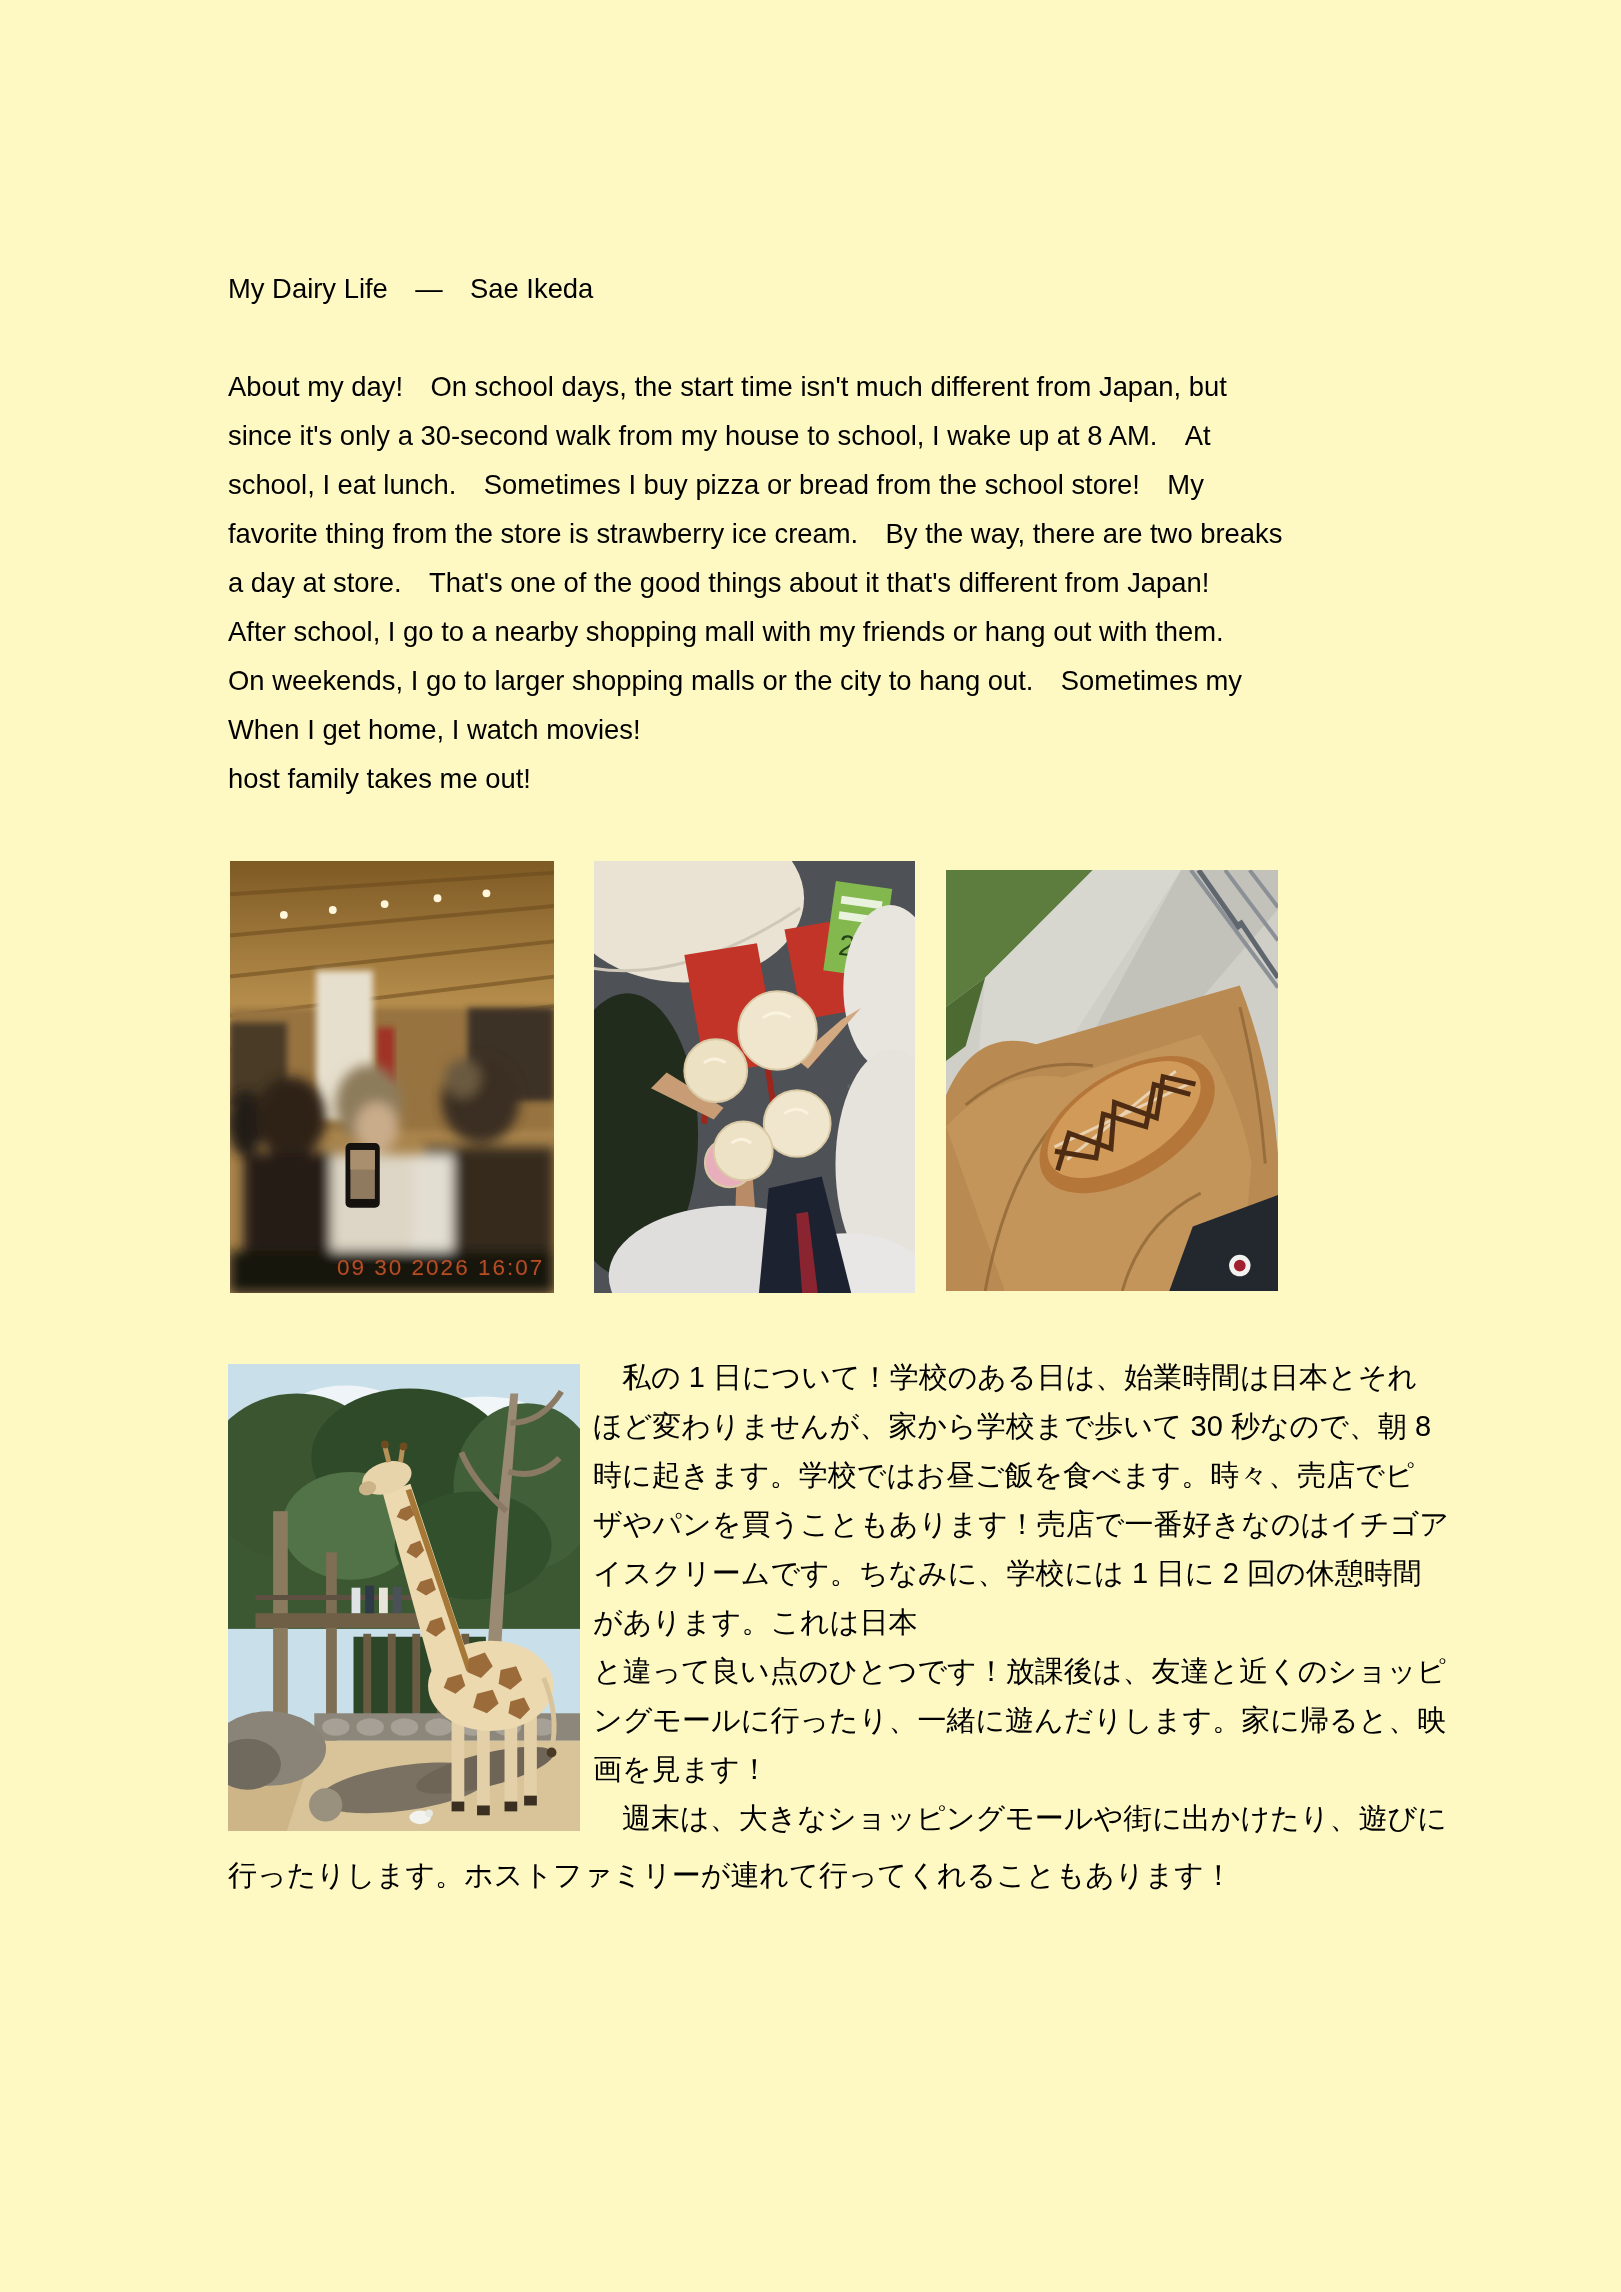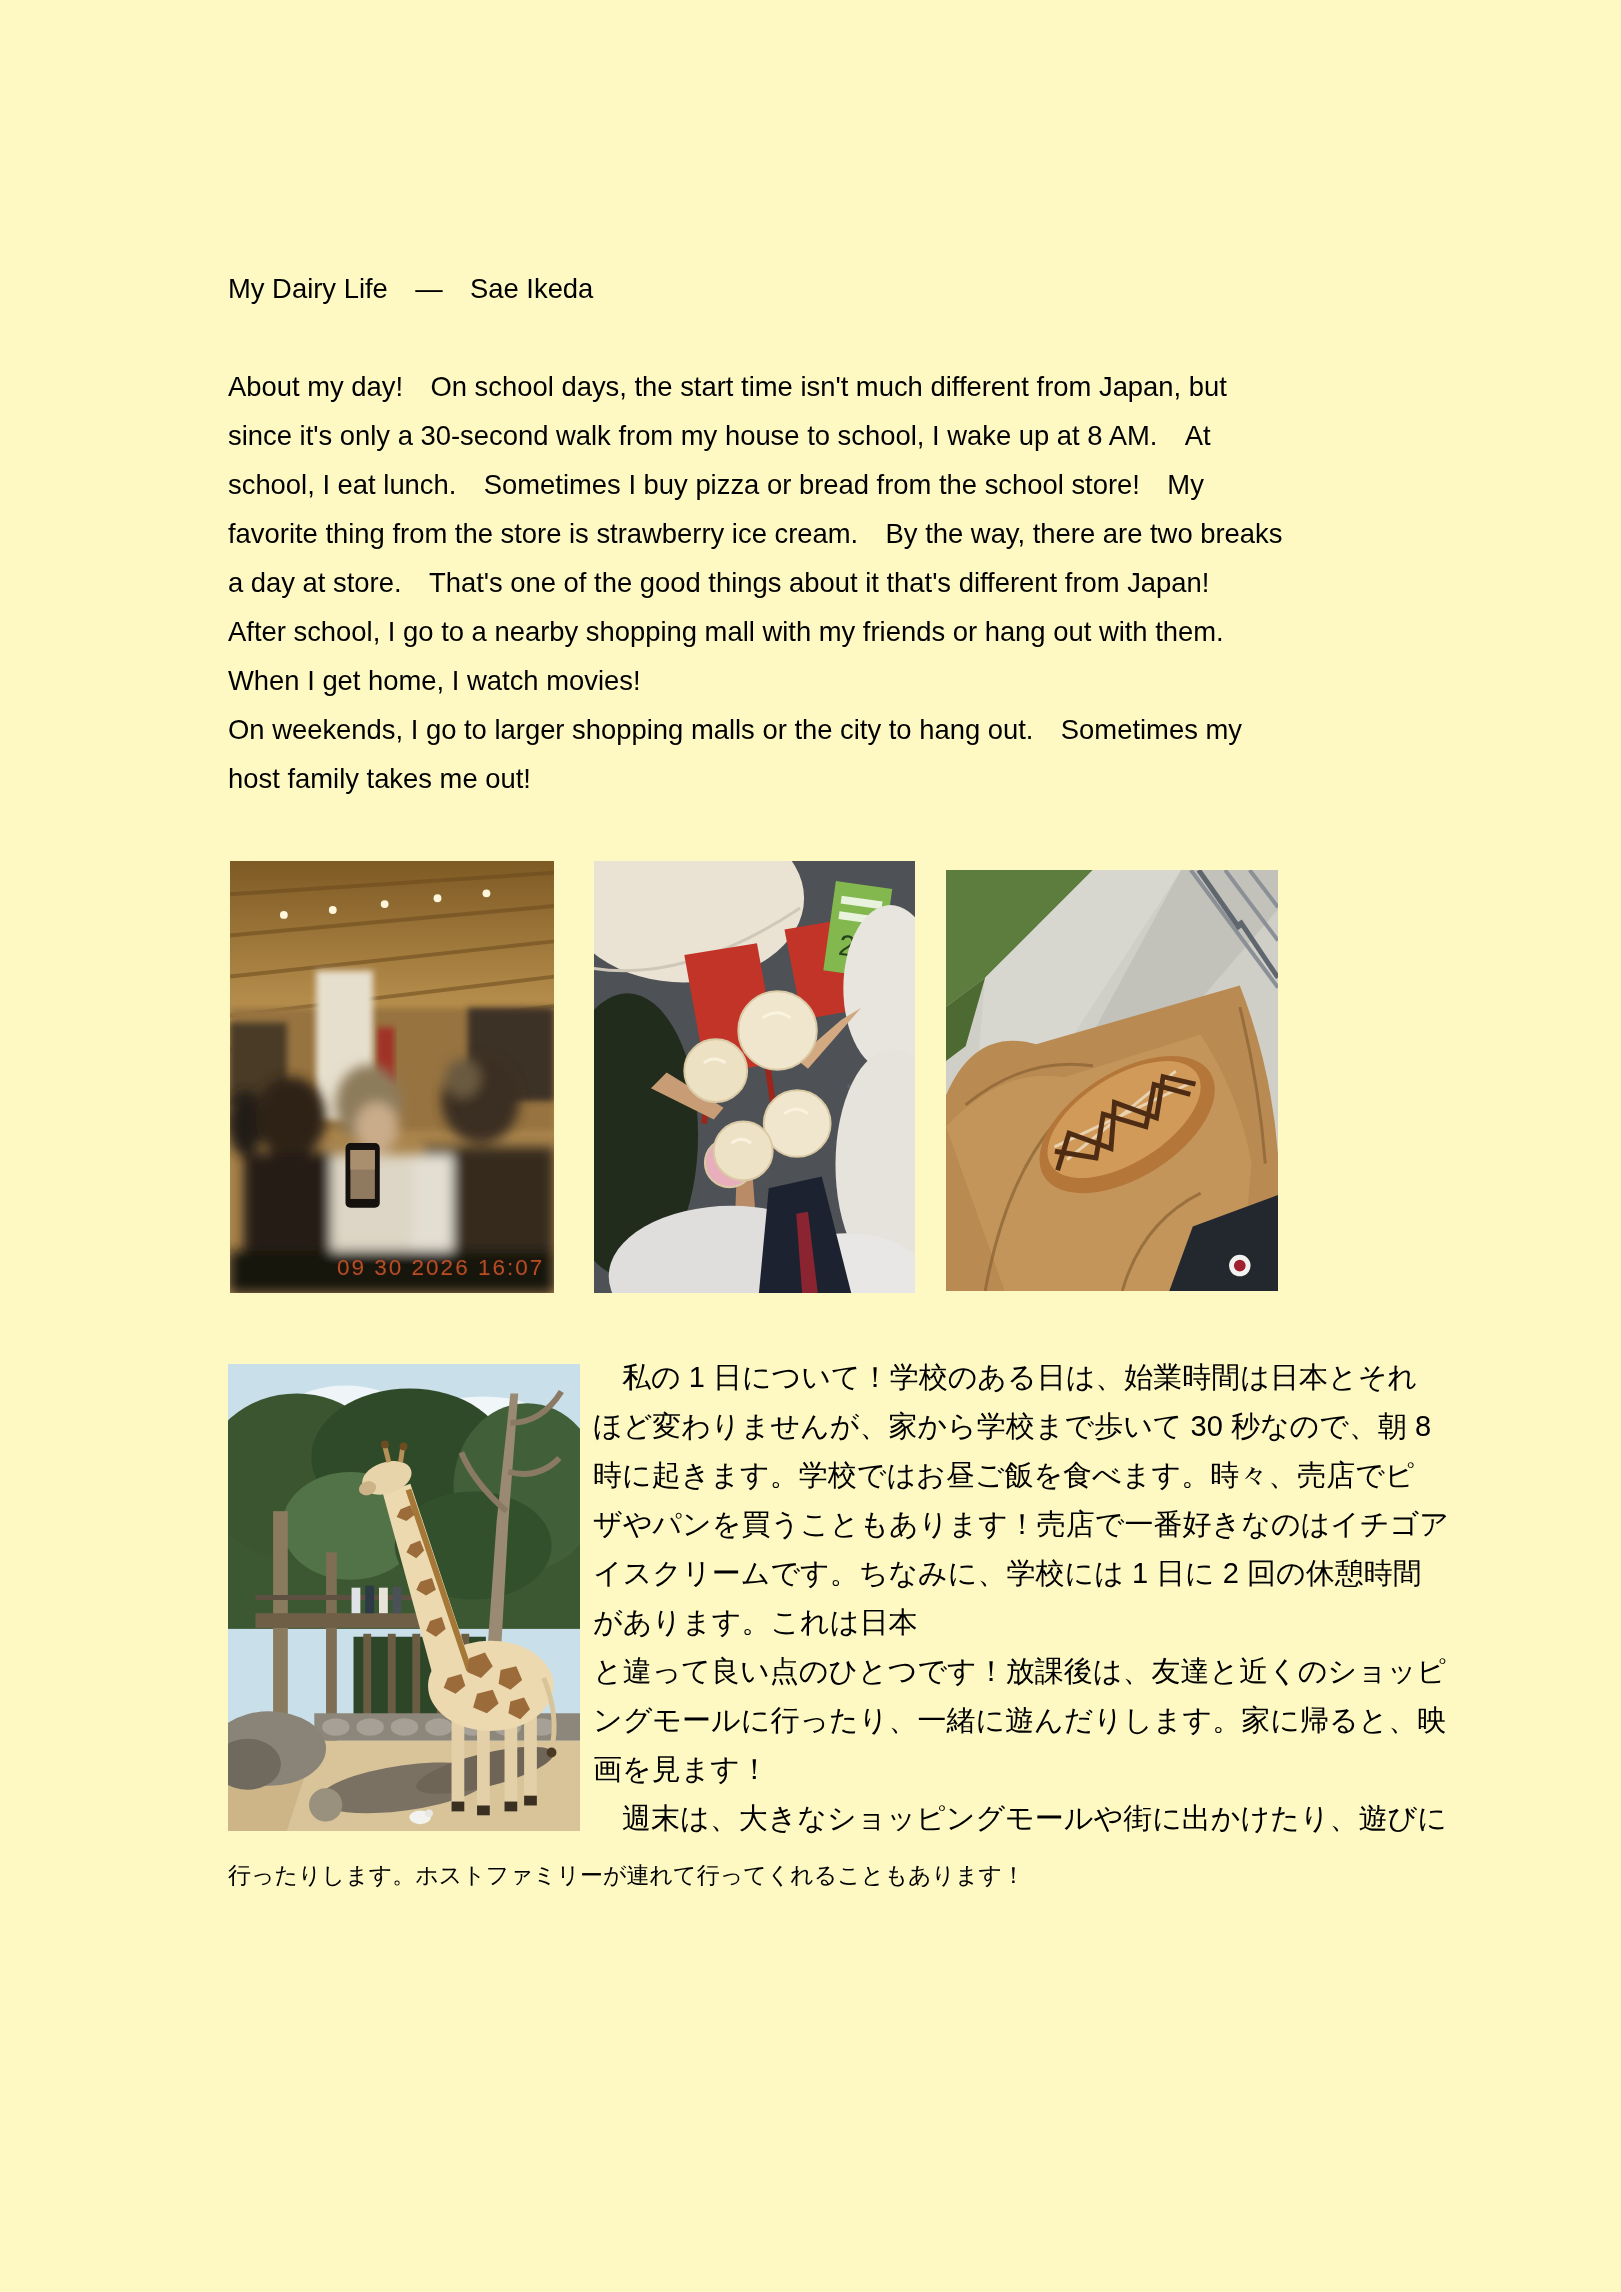--- a/index.html
+++ b/index.html
@@ -14,21 +14,21 @@
   .doc-title{
     position:absolute;left:228px;top:272px;
     font-size:27.4px;line-height:33px;white-space:pre;
   }
   .en-para{position:absolute;left:228px;top:362px;width:1196px;}
   .en-para .line{height:49px;line-height:49px;font-size:27.4px;white-space:pre;}
   .jp-col{position:absolute;left:593px;top:1353px;width:818px;}
   .jp-col .line{height:49px;line-height:49px;font-size:29px;white-space:pre;}
   .jp-last{
     position:absolute;left:228px;top:1851px;width:1274px;
-    height:49px;line-height:49px;font-size:23px;white-space:pre;
+    height:49px;line-height:49px;font-size:29px;white-space:pre;
   }
   .photo{position:absolute;overflow:hidden;}
   .photo svg{display:block;width:100%;height:100%;}
   #photo-1{left:230px;top:861px;width:324px;height:432px;}
   #photo-2{left:594px;top:861px;width:321px;height:432px;}
   #photo-3{left:946px;top:870px;width:332px;height:421px;}
   #photo-giraffe{left:228px;top:1364px;width:352px;height:467px;}
   .cam-stamp{
     position:absolute;right:9.8px;bottom:11.8px;
     color:#d4572a;opacity:.85;
@@ -43,22 +43,22 @@
 
   <div class="doc-title">My Dairy Life　―　Sae Ikeda</div>
 
   <div class="en-para">
     <div class="line">About my day!　On school days, the start time isn't much different from Japan, but</div>
     <div class="line">since it's only a 30-second walk from my house to school, I wake up at 8 AM.　At</div>
     <div class="line">school, I eat lunch.　Sometimes I buy pizza or bread from the school store!　My</div>
     <div class="line">favorite thing from the store is strawberry ice cream.　By the way, there are two breaks</div>
     <div class="line">a day at store.　That's one of the good things about it that's different from Japan!</div>
     <div class="line">After school, I go to a nearby shopping mall with my friends or hang out with them.</div>
+    <div class="line">On weekends, I go to larger shopping malls or the city to hang out.　Sometimes my</div>
     <div class="line">When I get home, I watch movies!</div>
-    <div class="line">On weekends, I go to larger shopping malls or the city to hang out.　Sometimes my</div>
     <div class="line">host family takes me out!</div>
   </div>
 
   <div class="photo" id="photo-1">
     <svg viewBox="0 0 331 441" preserveAspectRatio="none">
       <defs>
         <linearGradient id="ceilG" x1="0" y1="0" x2="0" y2="1">
           <stop offset="0" stop-color="#7e5a24"></stop>
             <stop offset="1" stop-color="#c79d58"></stop>
         </linearGradient>

